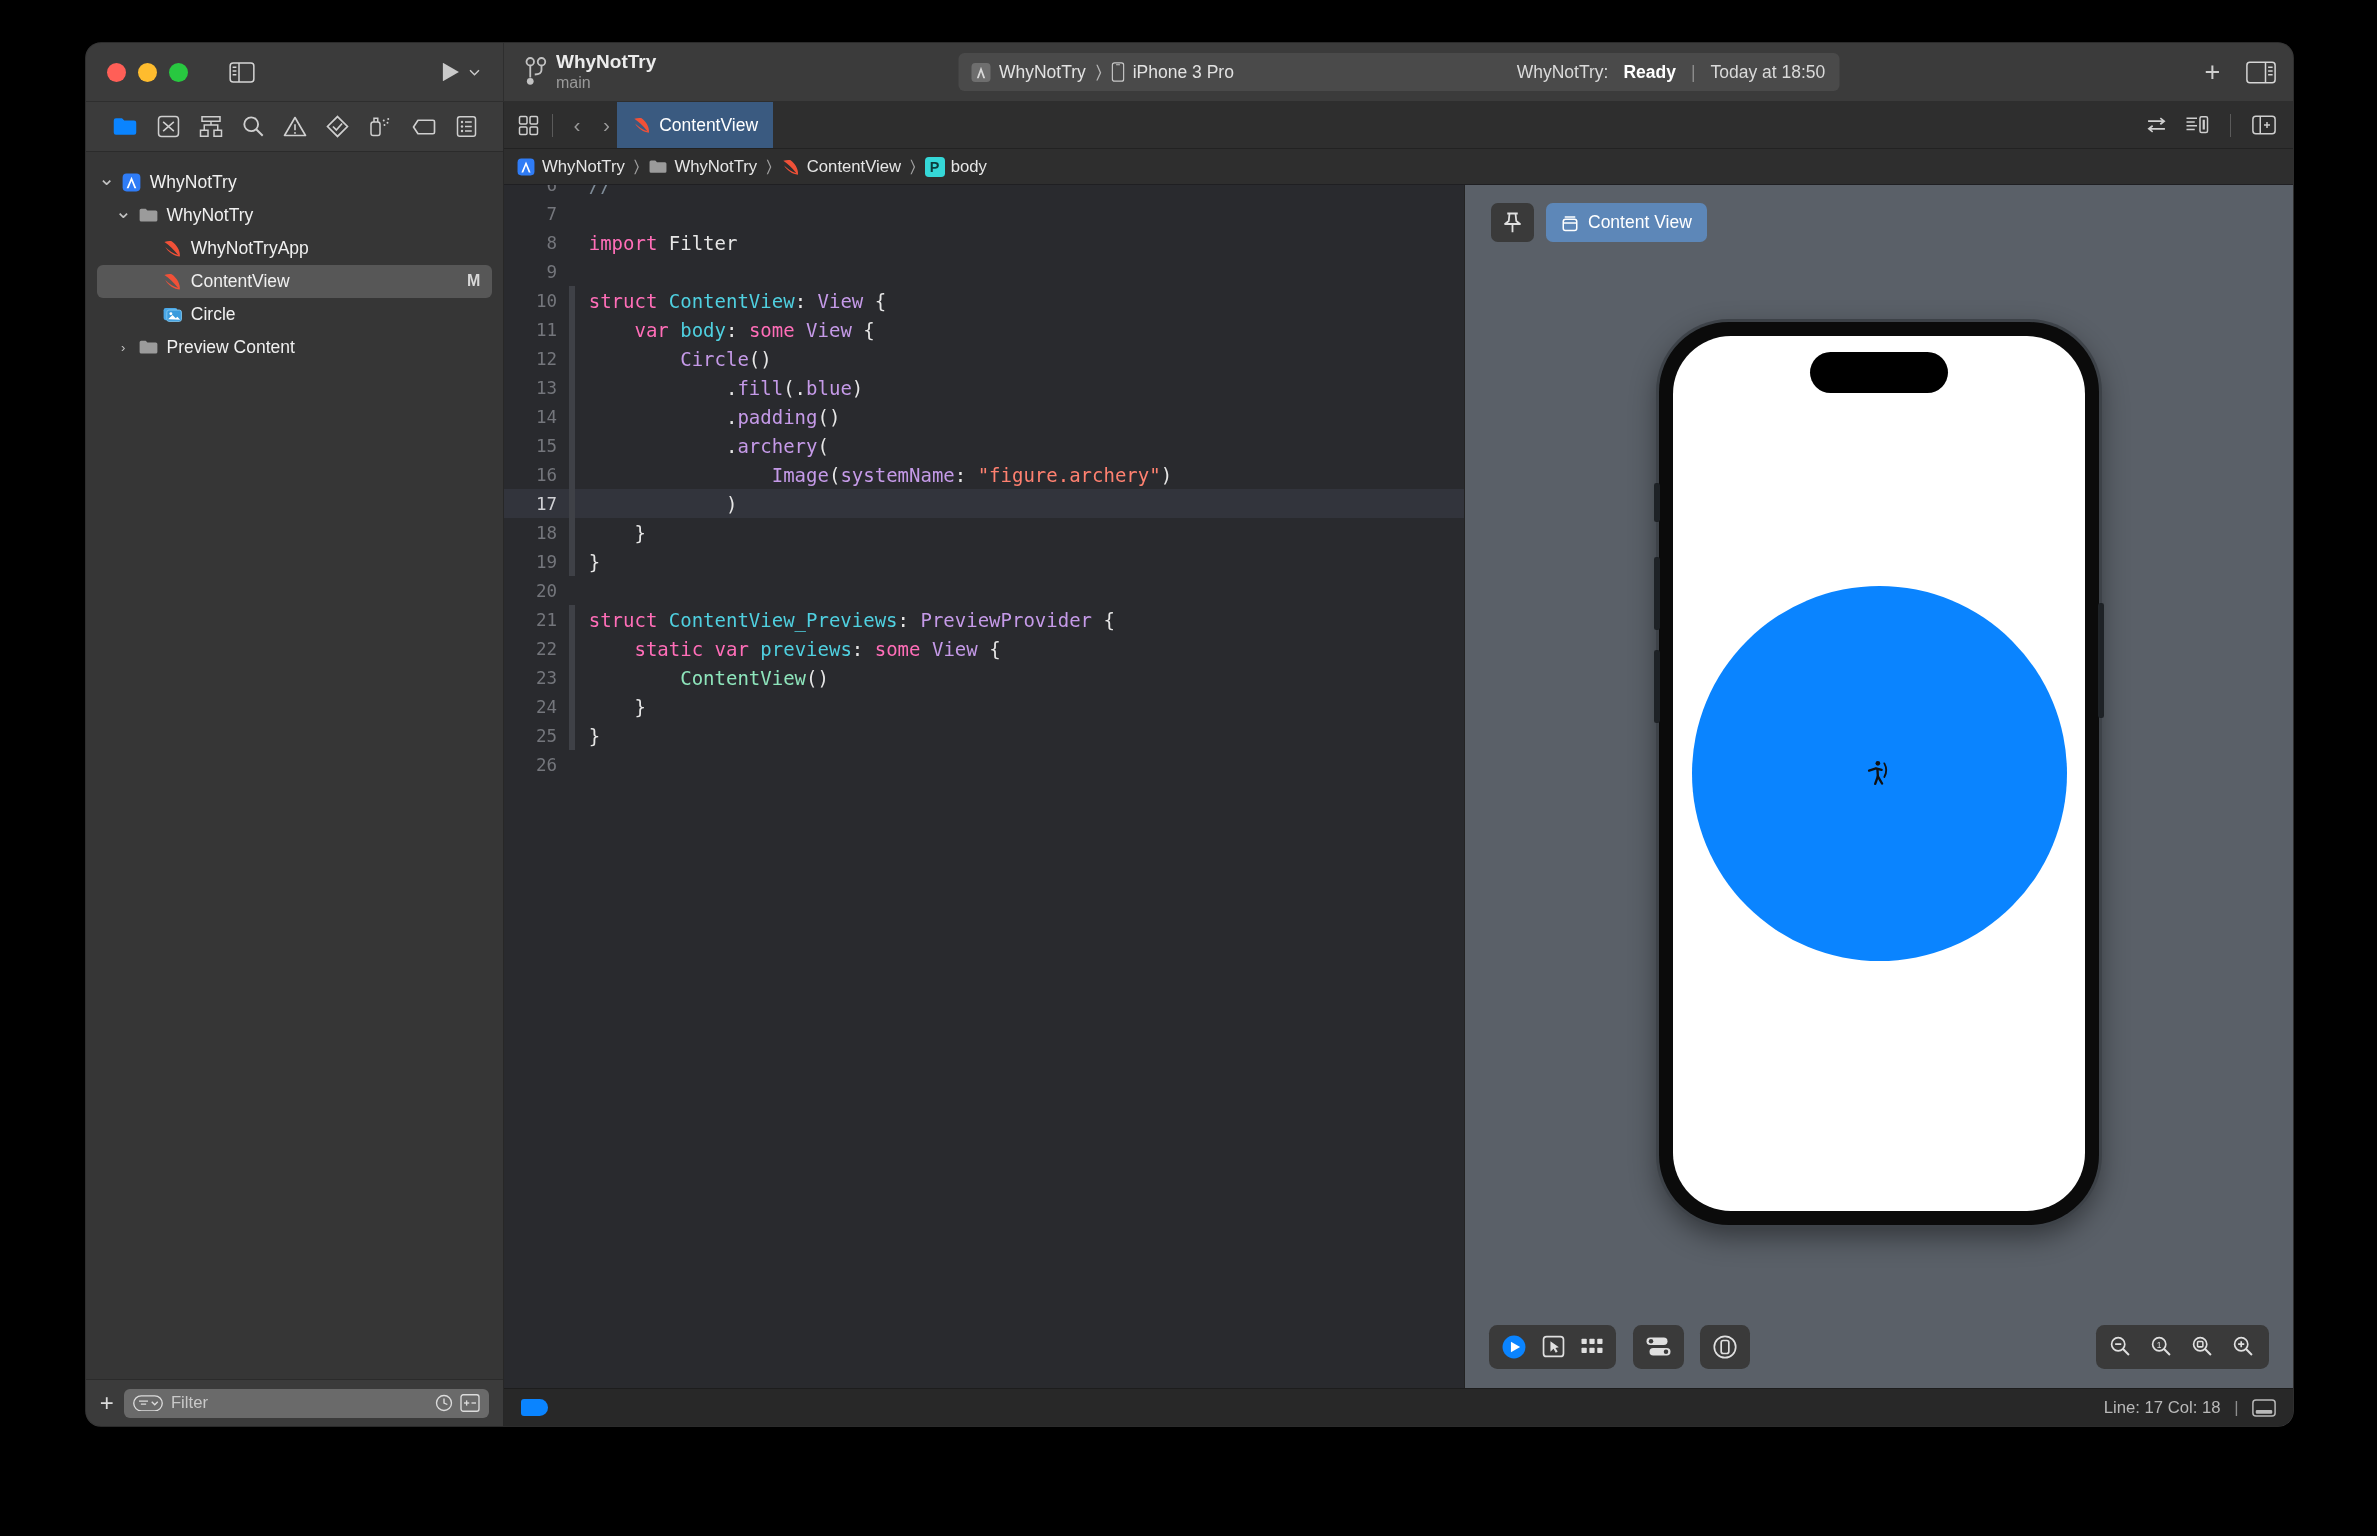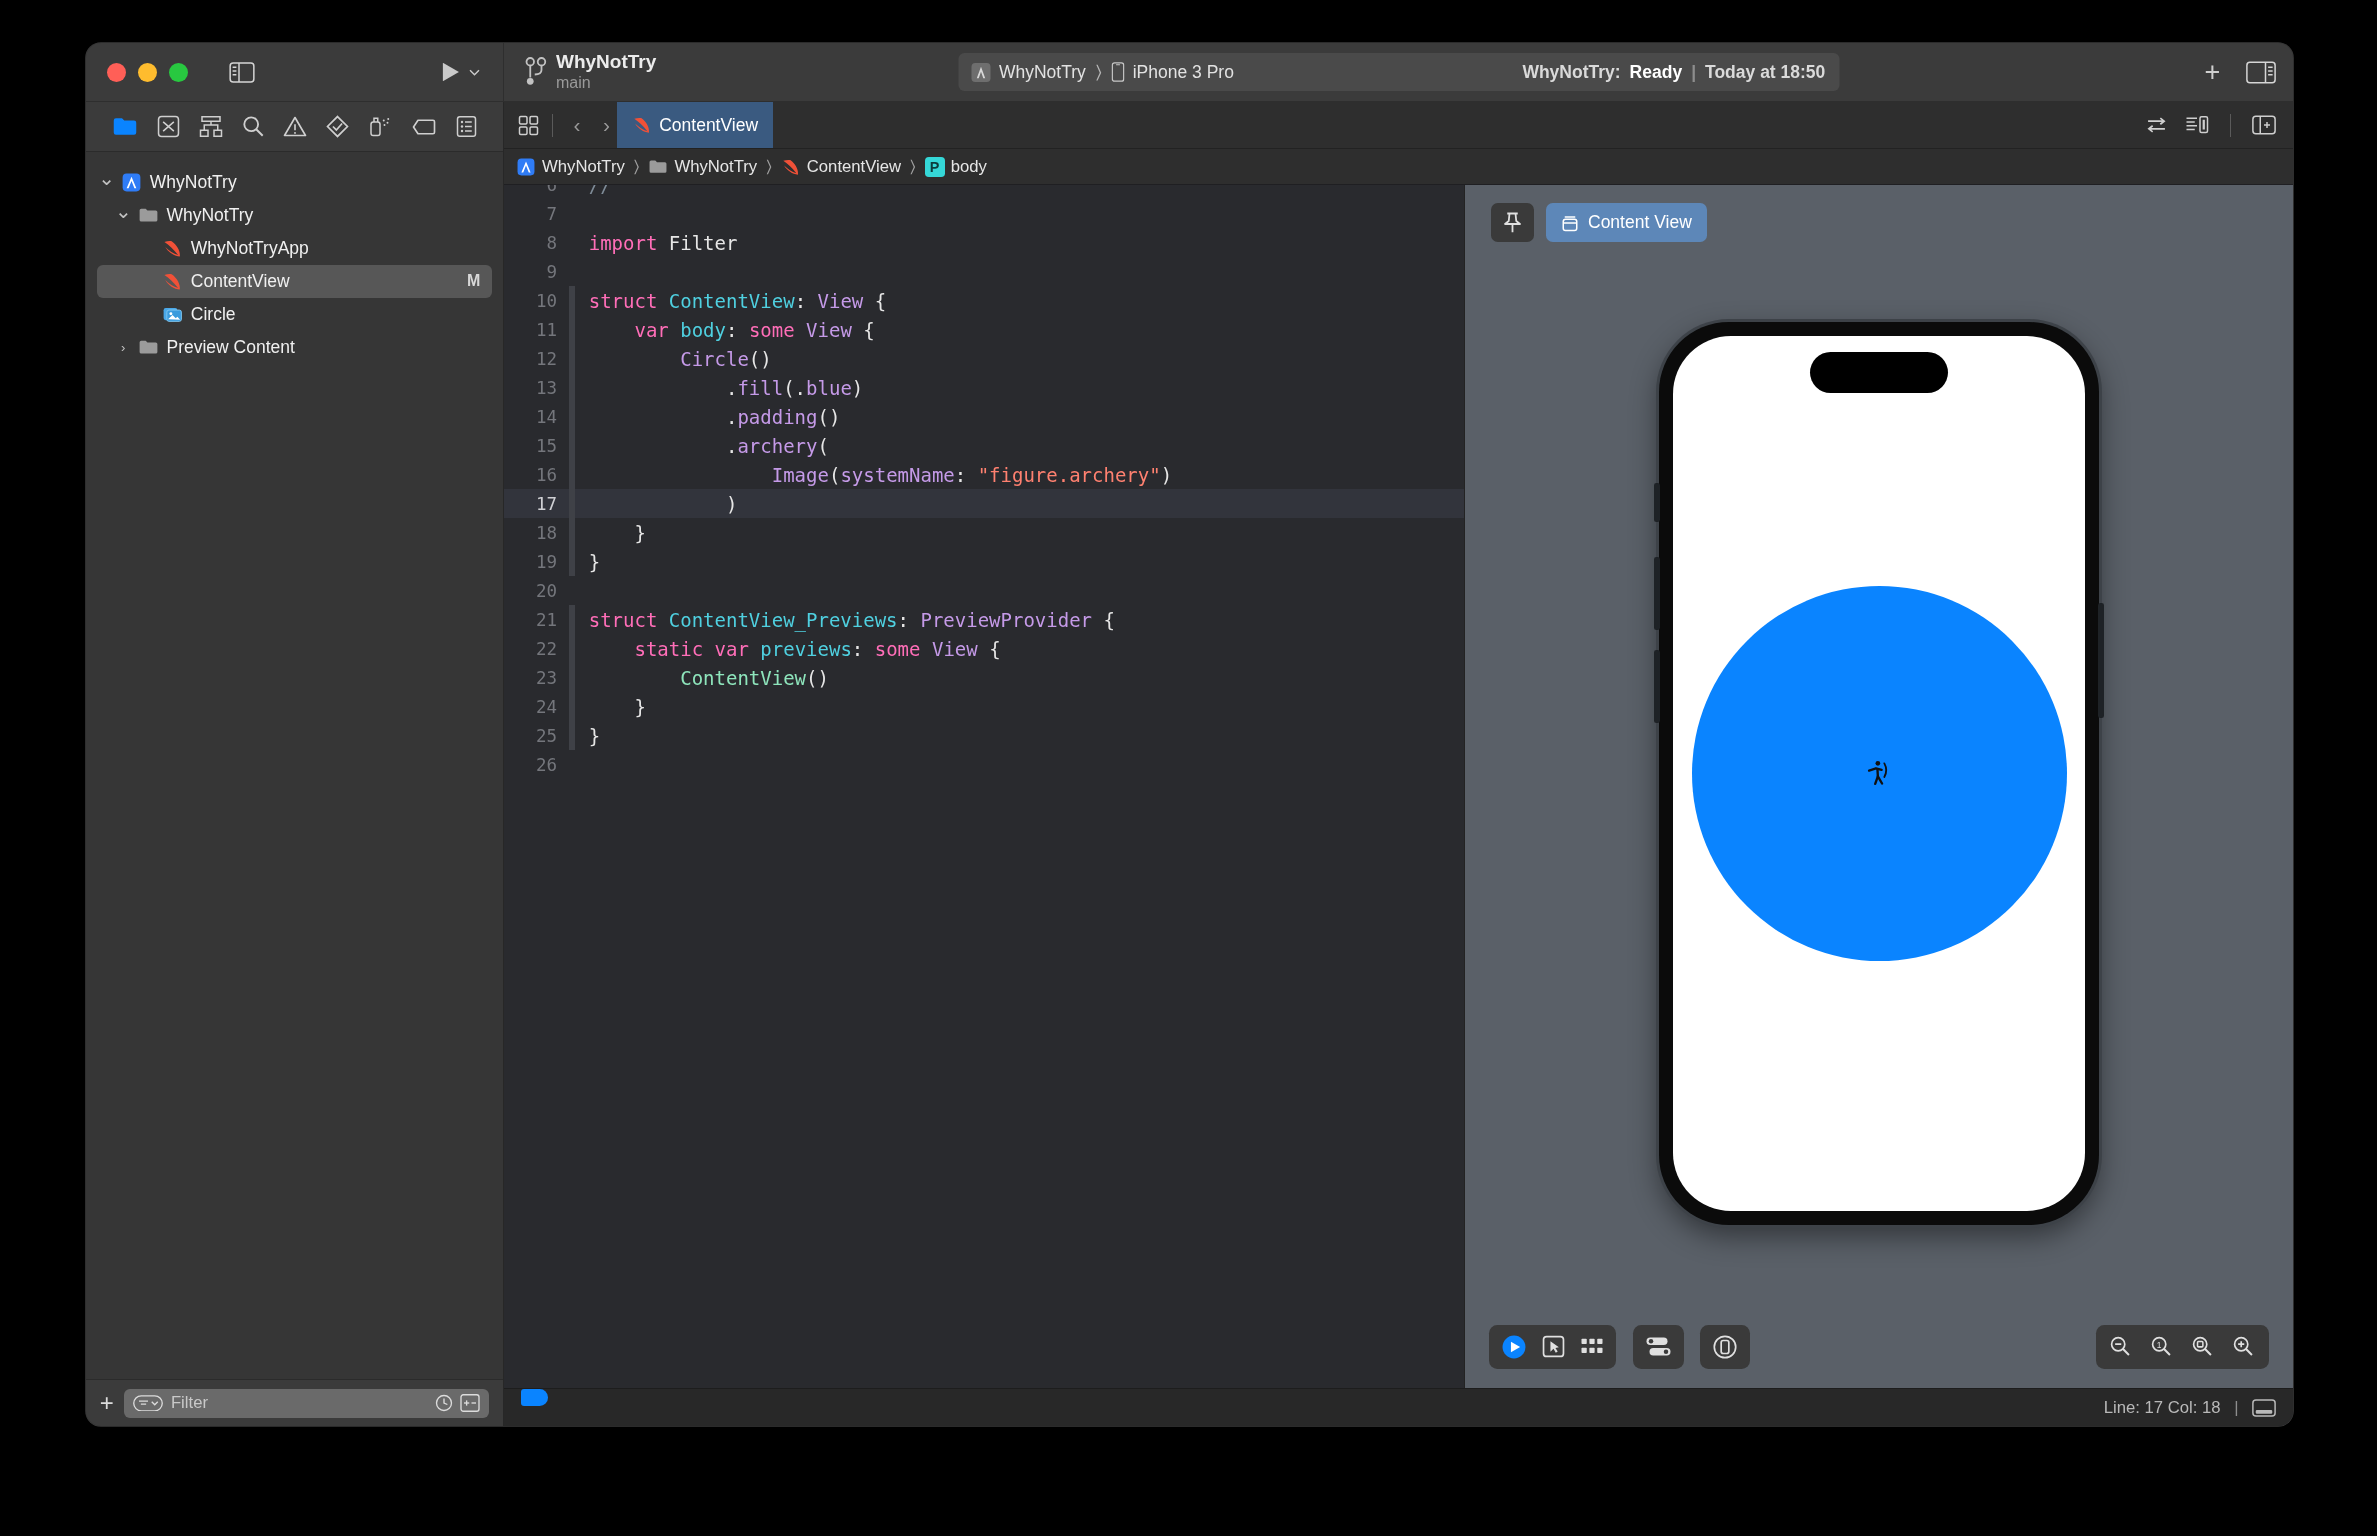--- a/index.html
+++ b/index.html
@@ -104,21 +104,21 @@
     width: 19px; height: 19px;
     background: #6e6e6e;
     border-radius: 3.8px;
     display: flex; align-items: center; justify-content: center;
   }
   #sep-chevron { color: #b5b5b5; font-size: 18px; margin: 0 1.5px; }
   #status-text {
     margin-left: auto;
     font-size: 17.5px;
     color: #dadada;
-    display: flex; gap: 9px; align-items: flex-end; font-weight: bold;
+    display: flex; gap: 15px; align-items: flex-end;
   }
   #status-text b { color: #fff; }
   .vline { color: #8d8d8d; }
   #tb-right-btns {
     margin-left: auto;
     display: flex;
     align-items: center;
     gap: 26px;
   }
 
@@ -301,20 +301,21 @@
   .fn  { color: #c59ae8; }
   .str { color: #ff8170; }
   .cmt { color: #7f8c98; }
   .grn { color: #8ee5bc; }
   .pln { color: #e6e6e6; }
 
   #code-status {
     height: 38px;
     background: #282828;
     display: flex;
+    align-items: center;
     padding: 0 16.7px;
     border-top: 0.8px solid #1d1d1d;
   }
   #blue-pill {
     width: 27px; height: 16.7px;
     background: #0a84ff;
     border-radius: 3px 8.3px 8.3px 3px;
   }
   #linecol {
     margin-left: auto;

